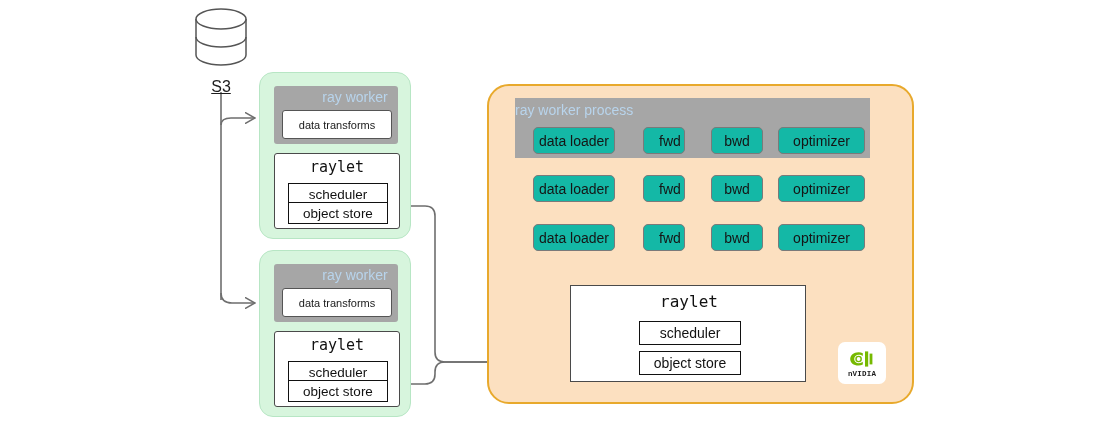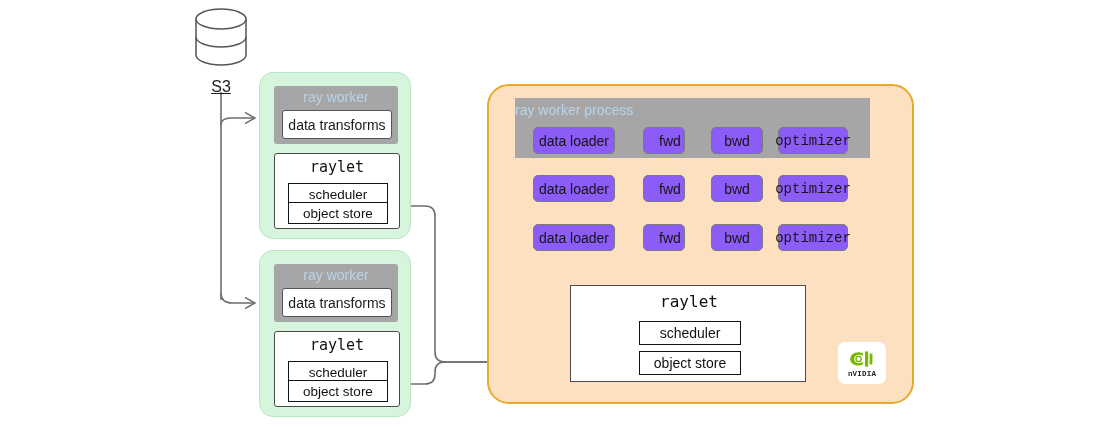--- a/index.html
+++ b/index.html
@@ -52,30 +52,31 @@
     width: 124px; height: 58px;
     background: #a6a6a6;
     border-radius: 3px;
   }
   .worker-band-title {
     position: absolute;
     left: 0; top: 3px; width: 124px;
     text-align: center;
     font-size: 14px;
     color: #b8d4ec;
+    padding-left: 19px;
   }
   .dt-box {
     position: absolute;
     left: 8px; top: 24px;
     width: 108px; height: 27px;
     background: #ffffff;
     border: 1px solid #555555;
     border-radius: 3px;
     display: flex; align-items: center; justify-content: center;
-    font-size: 14px;
+    font-size: 11px;
     color: #1a1a1a;
   }
 
   .raylet-box {
     position: absolute;
     left: 14px; top: 80px;
     width: 124px; height: 74px;
     background: #ffffff;
     border: 1px solid #4a4a4a;
     border-radius: 3px;
@@ -116,32 +117,32 @@
   }
   #process-title {
     left: 515px; top: 102px; width: 355px;
     text-align: left;
     font-size: 14px;
     color: #b8d4ec;
   }
 
   .stage {
     position: absolute;
-    background: #8b5cf6;
+    background: #14b8a6;
     border: 1px solid #7a7a7a;
     border-radius: 5px;
     display: flex; align-items: center; justify-content: center;
     font-size: 14px;
     color: #151515;
     height: 27px;
   }
   .stage.loader    { width: 82px; }
   .stage.fwd       { width: 42px; padding-left: 12px; }
   .stage.bwd       { width: 52px; }
-  .stage.optimizer { width: 70px; font-family: Liberation Mono, monospace; }
+  .stage.optimizer { width: 87px; }
 
   
   #gpu-raylet {
     left: 570px; top: 285px;
     width: 236px; height: 97px;
     background: #ffffff;
     border: 1px solid #4a4a4a;
   }
   #gpu-raylet-title {
     left: 0; top: 6px; width: 236px;

